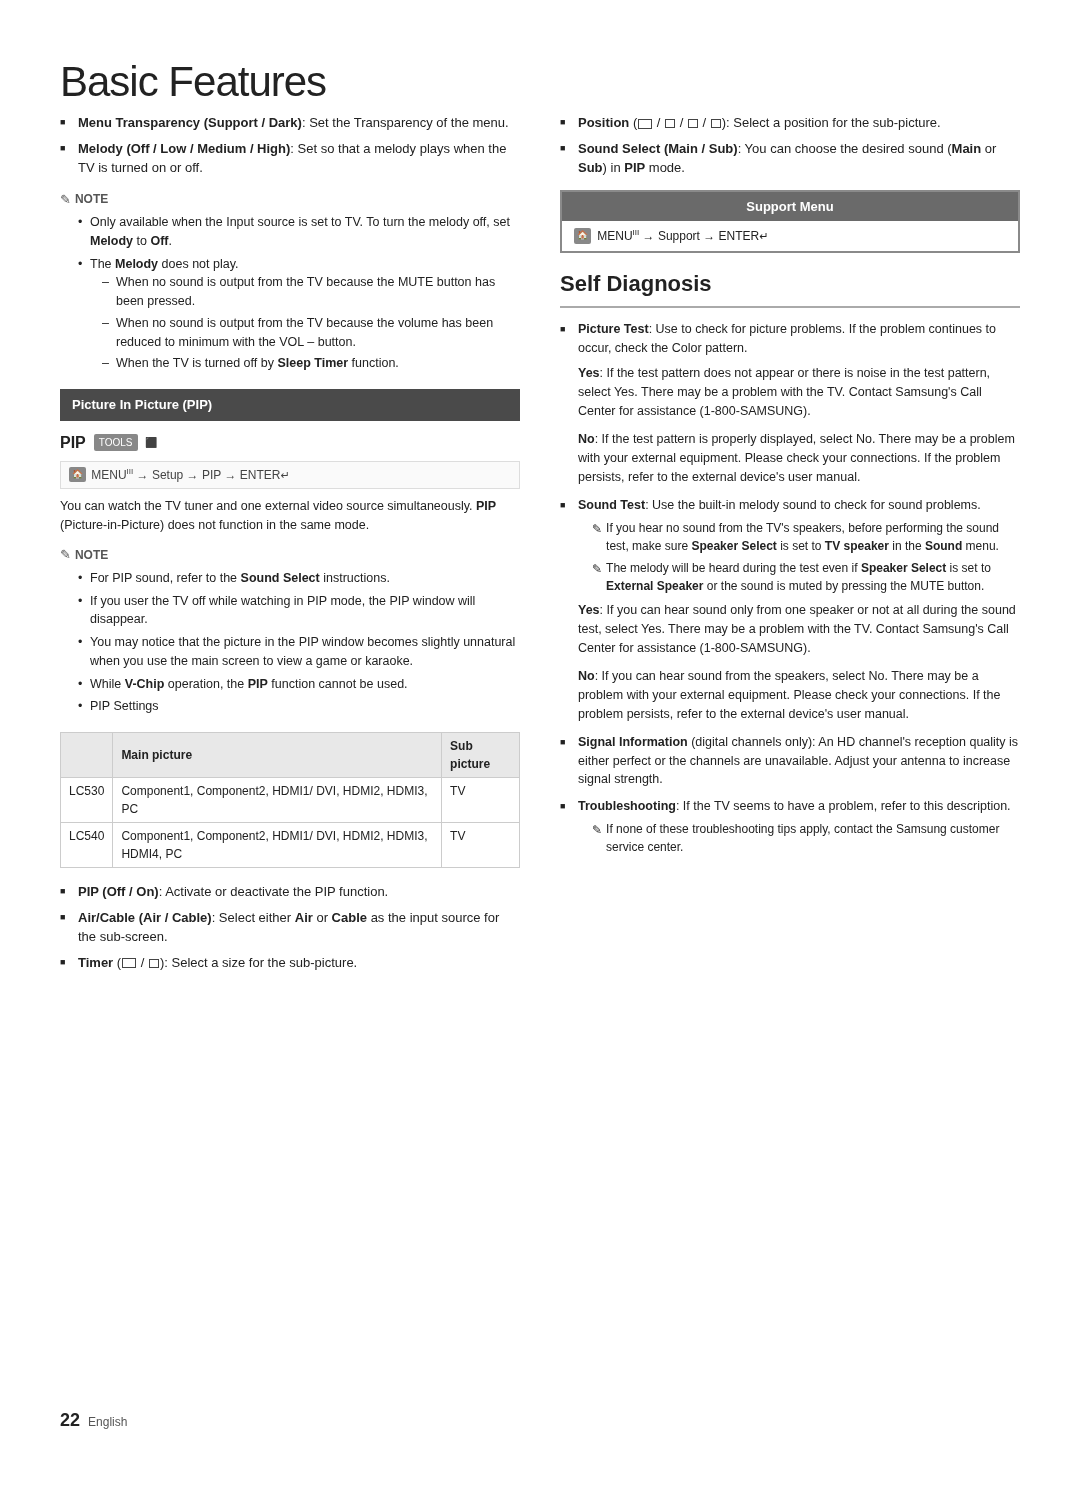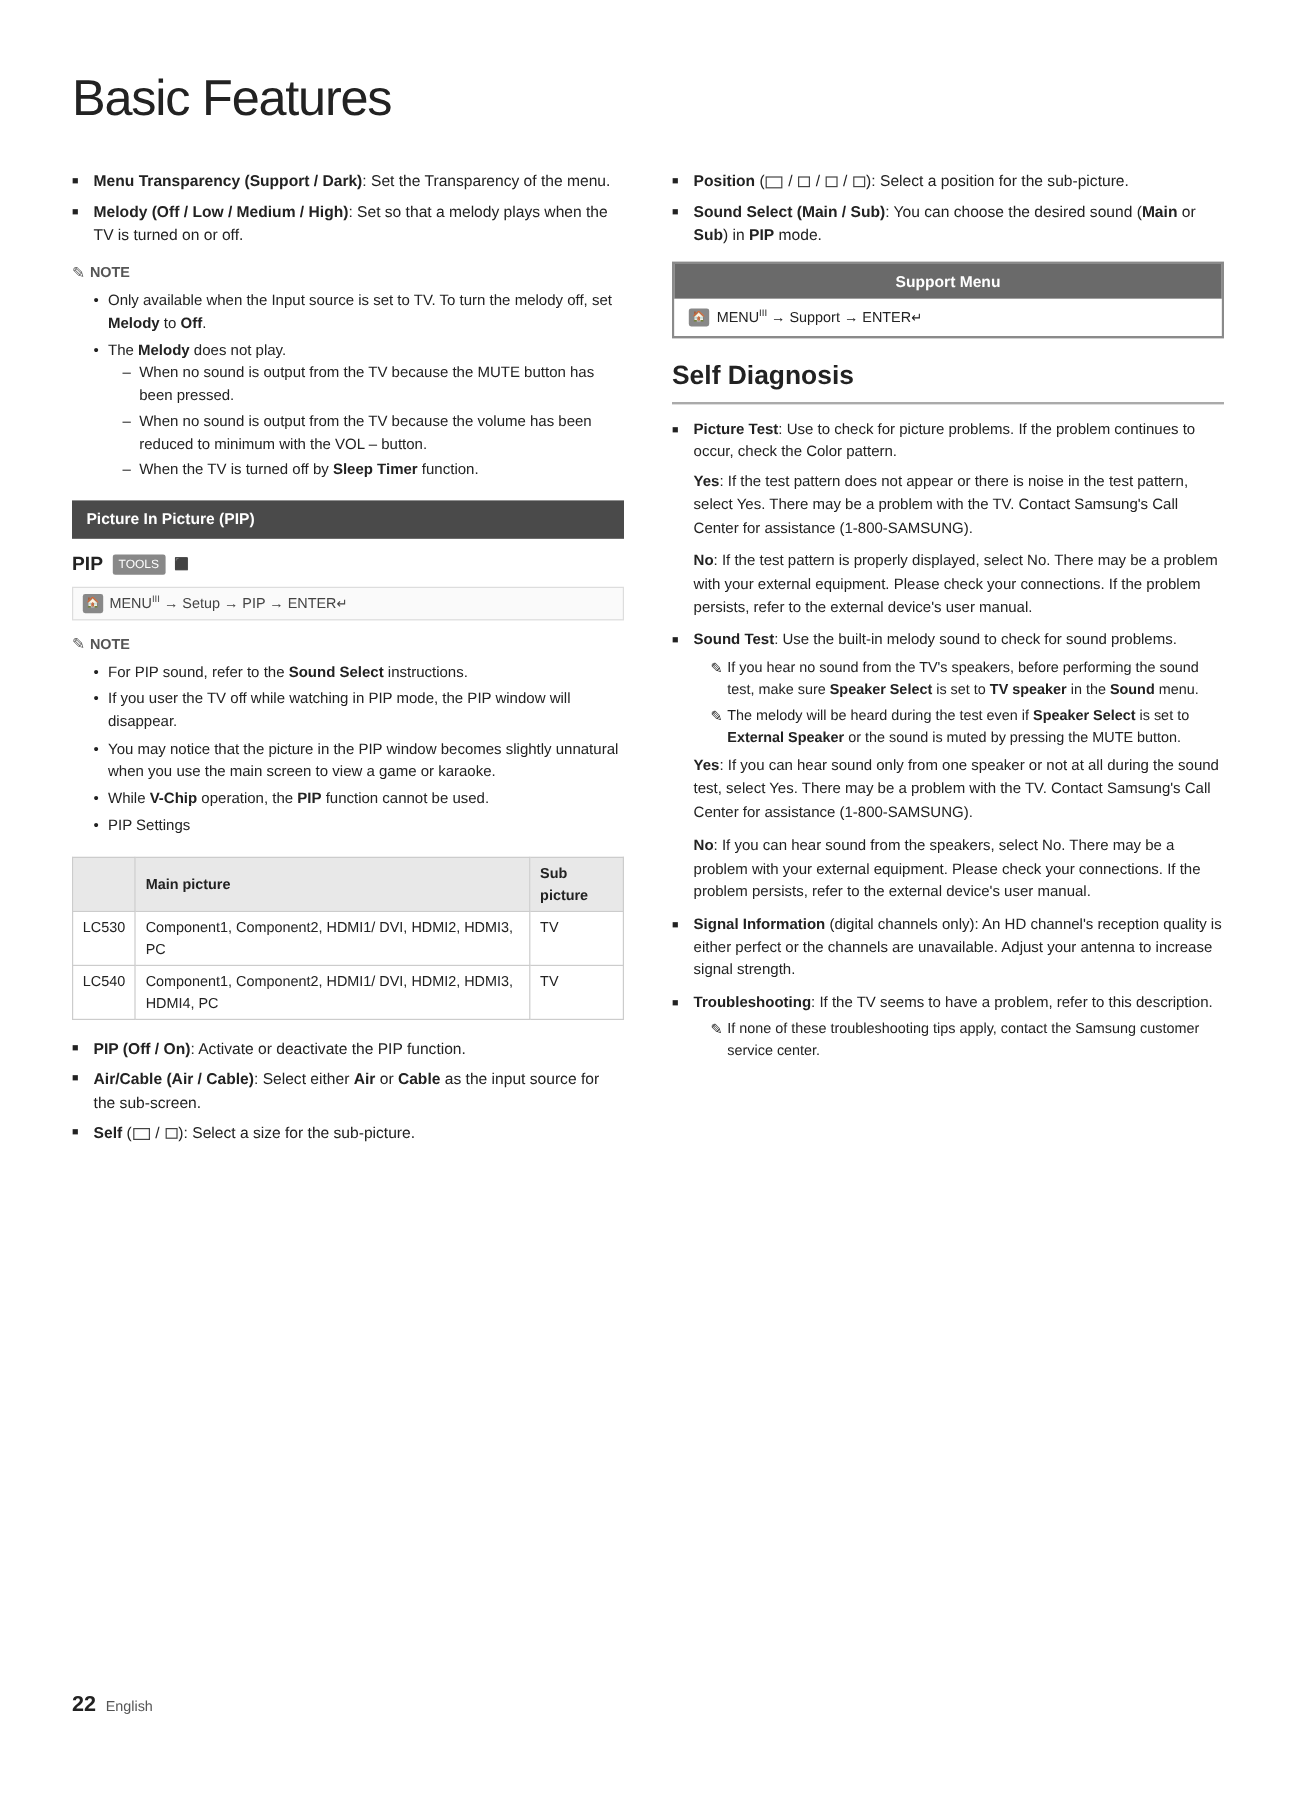--- a/index.html
+++ b/index.html
@@ -15,21 +15,20 @@
       min-height: 1494px;
       background: #fff;
       padding: 50px 60px 60px 60px;
       display: flex;
       flex-direction: column;
     }
     h1.page-title {
       font-size: 42px;
       font-weight: 300;
       color: #222;
-      margin-bottom: 28px;
       letter-spacing: -1px;
     }
     .two-col {
       display: flex;
       gap: 40px;
       flex: 1;
     }
     .col-left {
       flex: 1;
     }
@@ -313,20 +312,23 @@
         <span class="pip-label">PIP</span>
         <span class="tools-badge">TOOLS</span>
         <span style="font-size:10px;">⬛</span>
       </div>
 
       <div class="menu-path">
         <span class="menu-icon">🏠</span>
         <span>MENU<sup style="font-size:8px;">III</sup> → Setup → PIP → ENTER<span class="enter-icon">↵</span></span>
       </div>
 
+      <p class="body-text">
+        You can watch the TV tuner and one external video source simultaneously. <b>PIP</b> (Picture-in-Picture) does not function in the same mode.
+      </p>
 
       <div class="note-section">
         <div class="note-header">
           <span class="note-label">NOTE</span>
         </div>
         <ul class="note-items">
           <li>For PIP sound, refer to the <b>Sound Select</b> instructions.</li>
           <li>If you user the TV off while watching in PIP mode, the PIP window will disappear.</li>
           <li>You may notice that the picture in the PIP window becomes slightly unnatural when you use the main screen to view a game or karaoke.</li>
           <li>While <b>V-Chip</b> operation, the <b>PIP</b> function cannot be used.</li>
@@ -353,21 +355,21 @@
             <td>Component1, Component2, HDMI1/ DVI, HDMI2, HDMI3, HDMI4, PC</td>
             <td>TV</td>
           </tr>
         </tbody>
       </table>
 
       <ul class="bullet-list">
         <li><b>PIP (Off / On)</b>: Activate or deactivate the PIP function.</li>
         <li><b>Air/Cable (Air / Cable)</b>: Select either <b>Air</b> or <b>Cable</b> as the input source for the sub-screen.</li>
         <li>
-          <b>Self</b> (<span class="small-rect"></span> / <span class="small-rect-sm"></span>): Select a size for the sub-picture.
+          <b>Timer</b> (<span class="small-rect"></span> / <span class="small-rect-sm"></span>): Select a size for the sub-picture.
         </li>
       </ul>
 
     </div>
 
     <div class="col-right">
 
       <ul class="bullet-list">
         <li>
           <b>Position</b> (<span class="small-rect"></span> / <span class="small-rect-sm"></span> / <span class="small-rect-sm"></span> / <span class="small-rect-sm"></span>): Select a position for the sub-picture.

